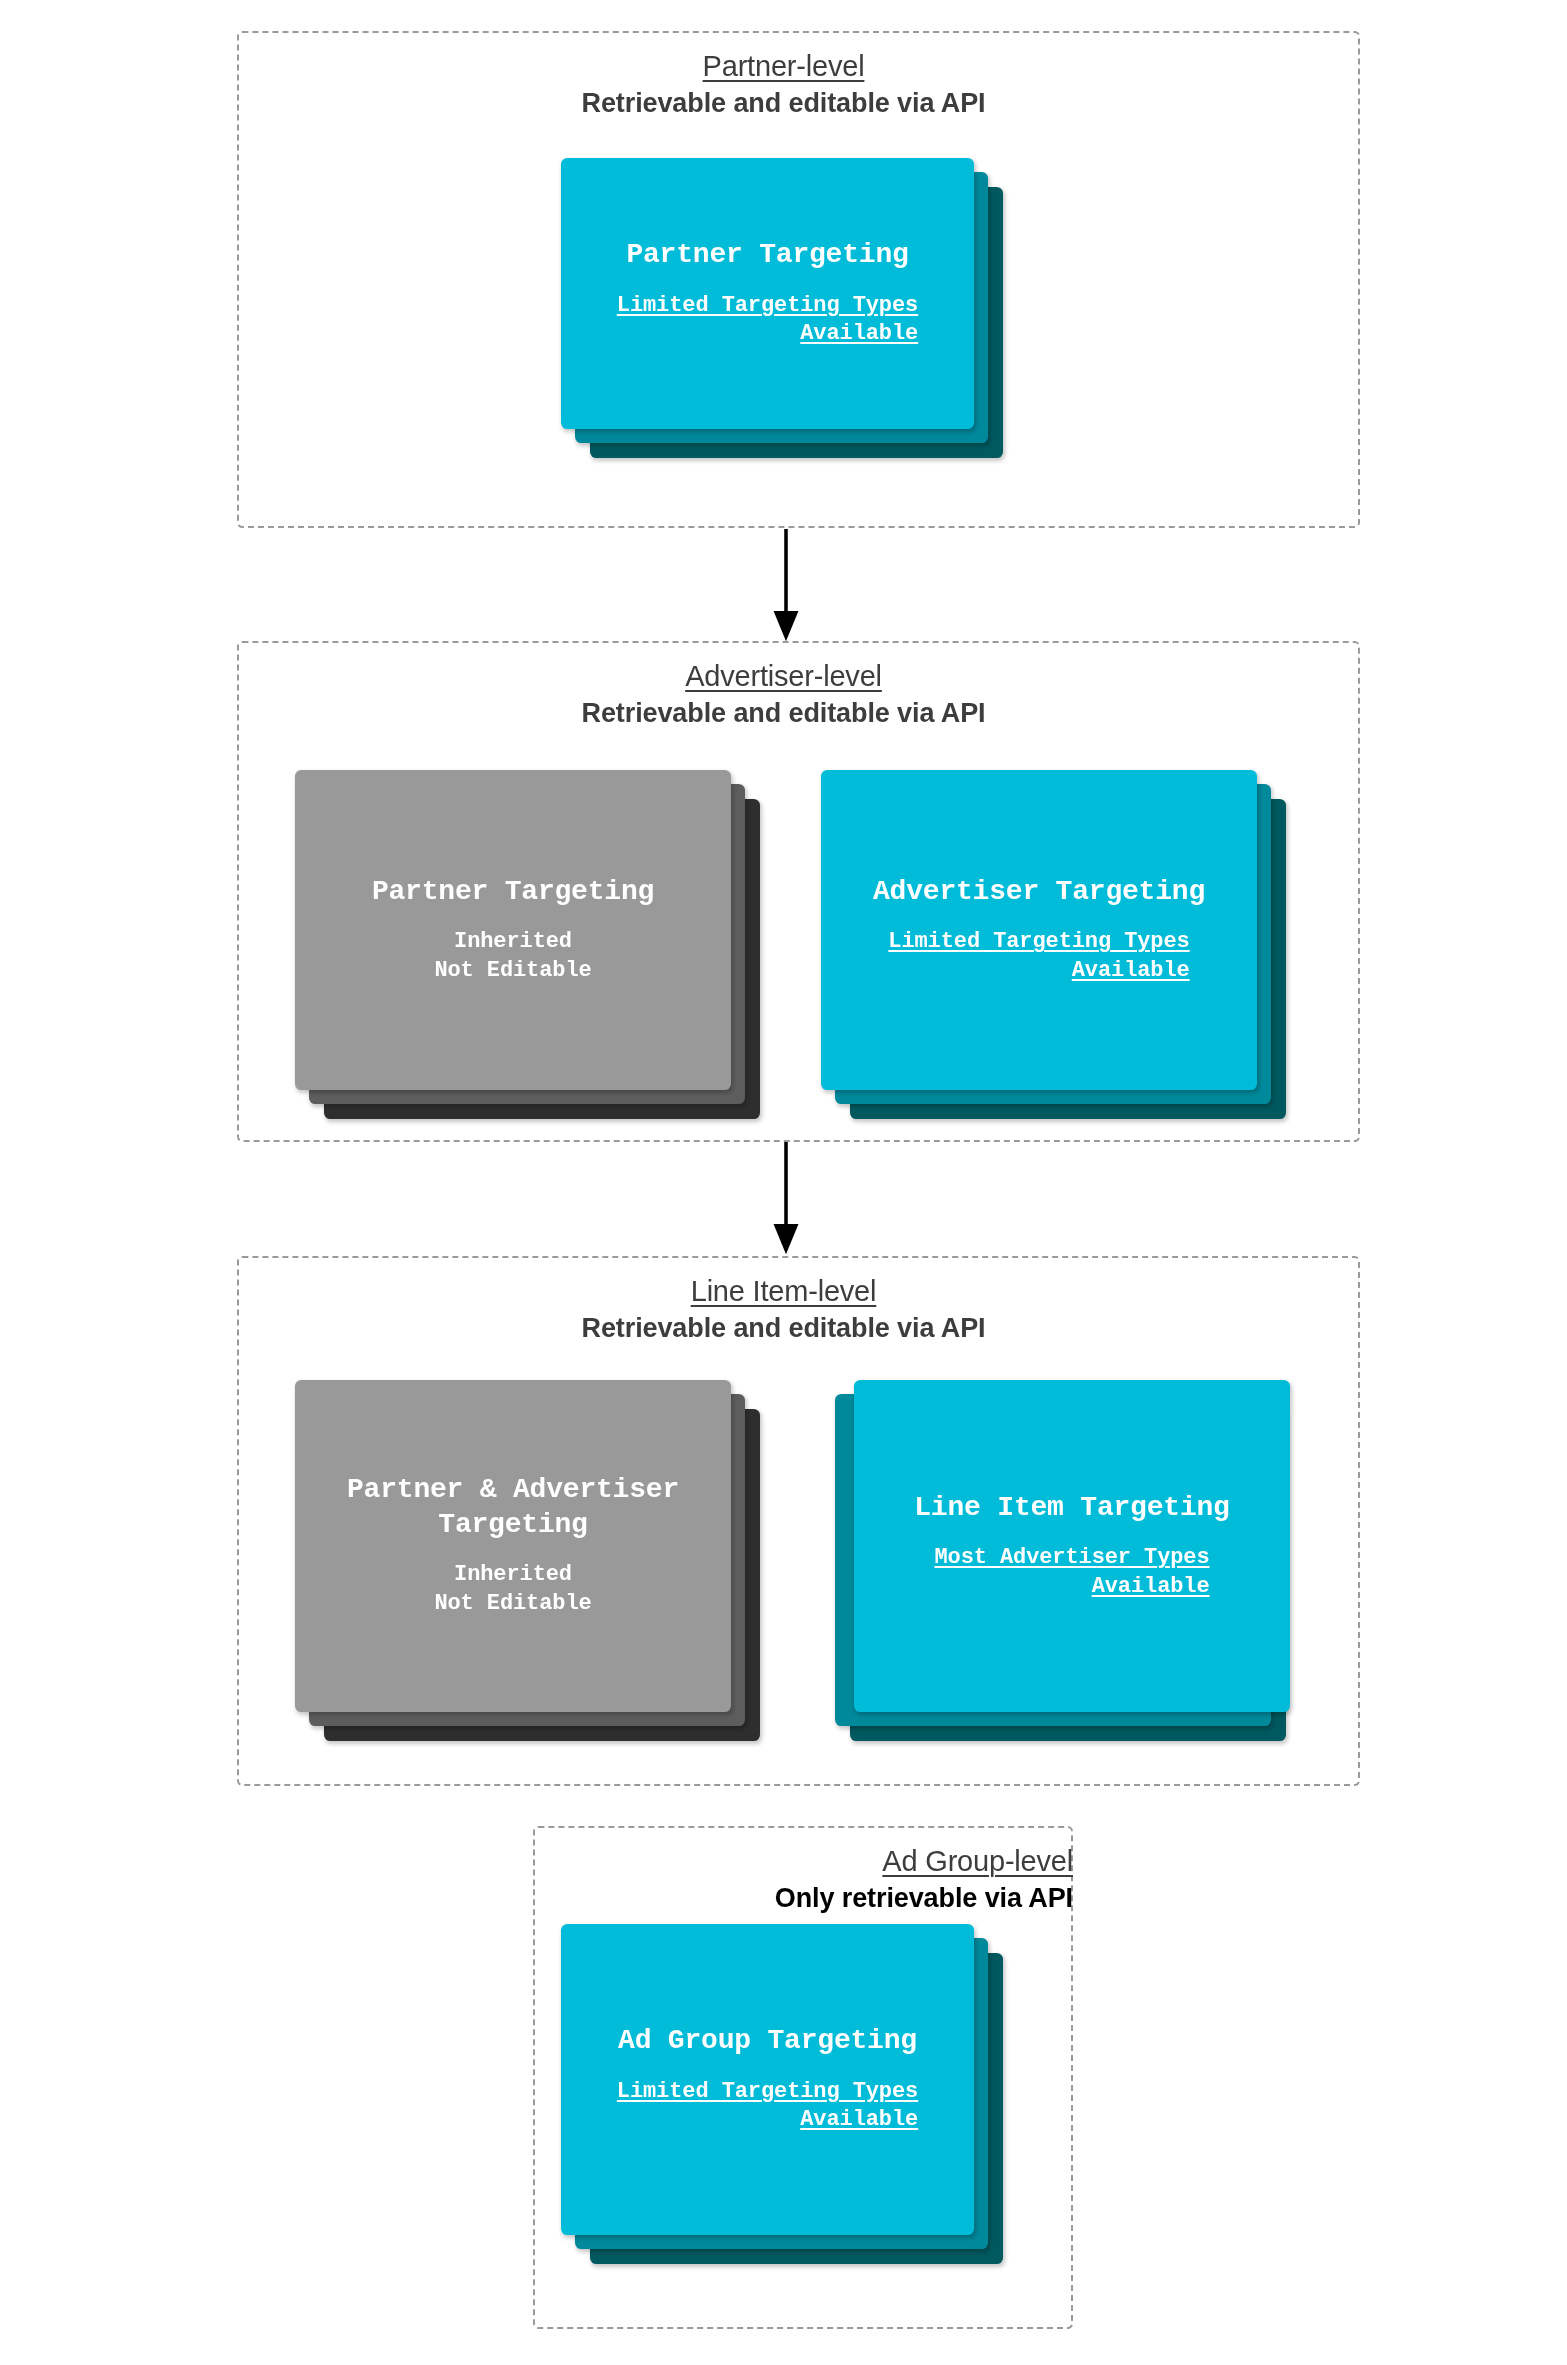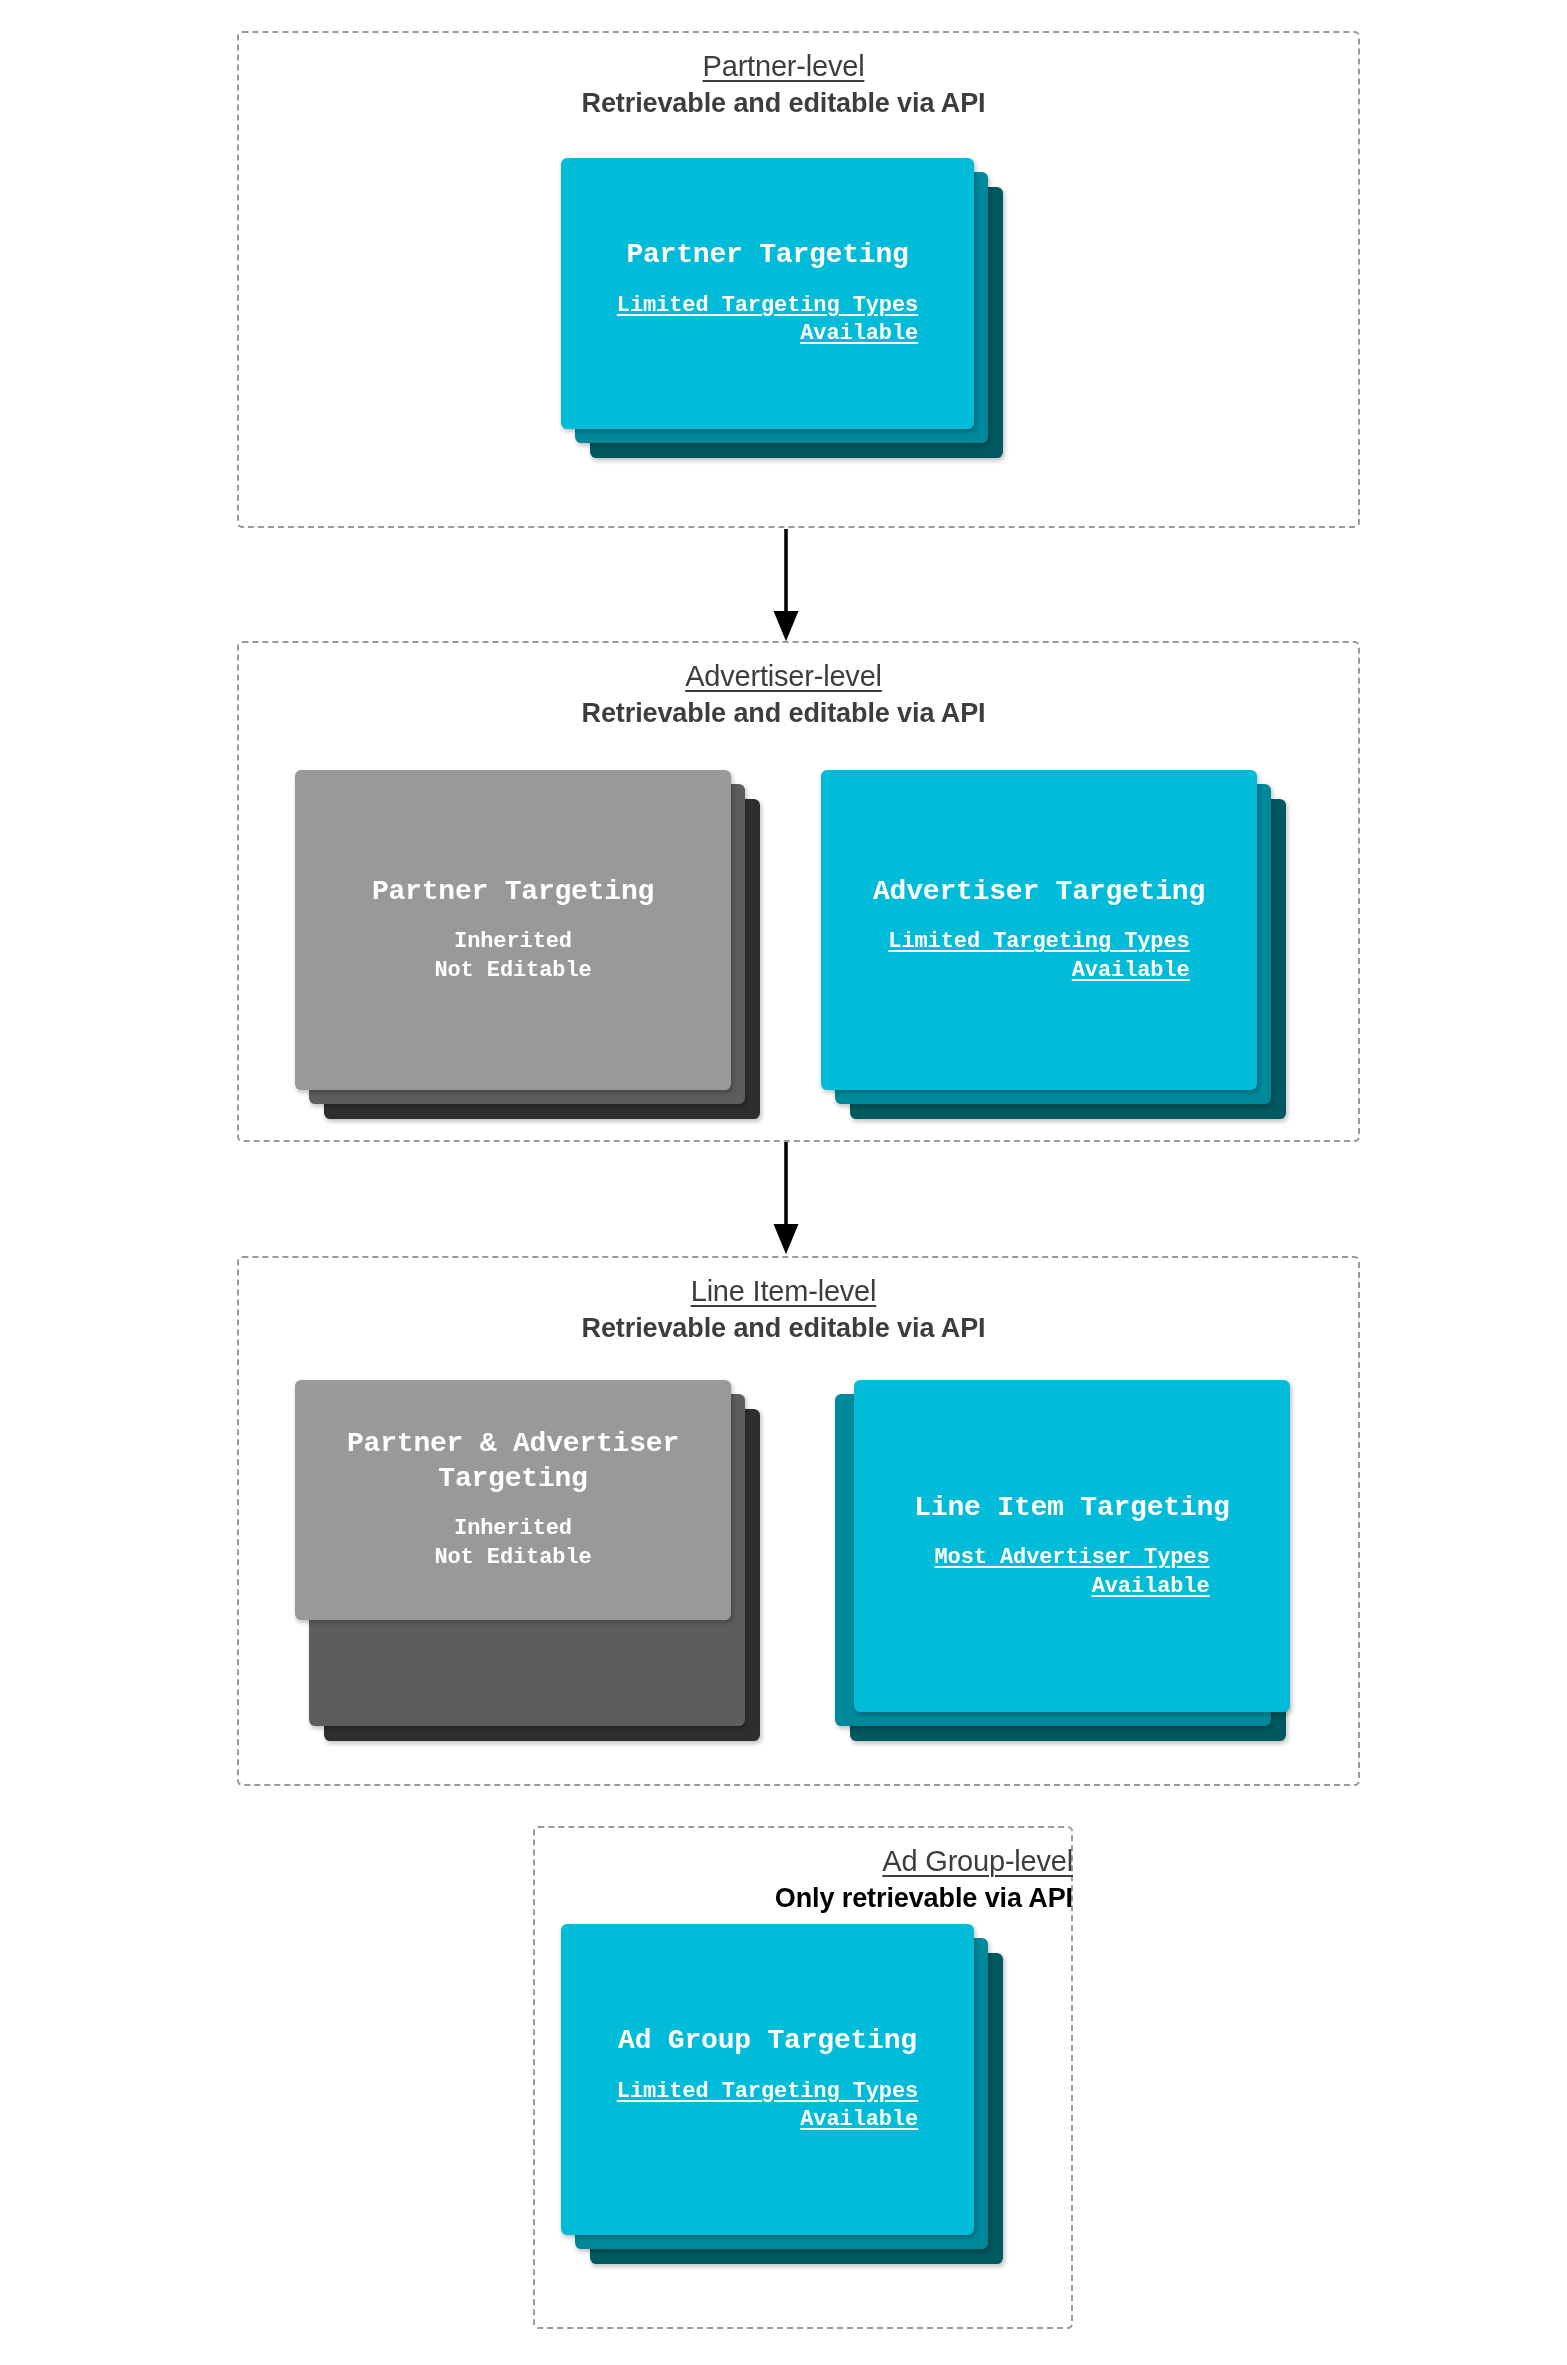--- a/index.html
+++ b/index.html
@@ -205,21 +205,21 @@
   <div class="level-box" id="level-box-lineitem"></div>
 
   <div class="level-heading" style="top:1274px;">
     <span class="level-name"><span class="u">Line Item-level</span></span>
     <span class="level-sub">Retrievable and editable via API</span>
   </div>
 
   <div class="stack gray" id="stack-lineitem-inherited" style="left:295px; top:1380px; width:464px; height:361px;">
     <div class="layer back" style="width:436px; height:332px;"></div>
     <div class="layer mid" style="width:436px; height:332px;"></div>
-    <div class="layer front" style="width:436px; height:240px;">
+    <div class="layer front" style="width:436px; height:332px;">
       <div class="card-content">
         <div class="card-title">Partner &amp; Advertiser Targeting</div>
         <div class="card-sub">
           <span>Inherited</span><br>
           <span>Not Editable</span>
         </div>
       </div>
     </div>
   </div>
 

